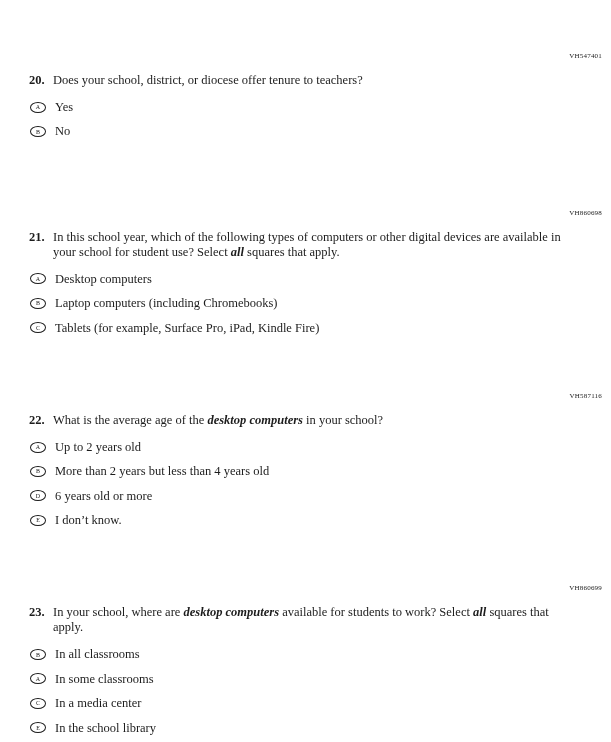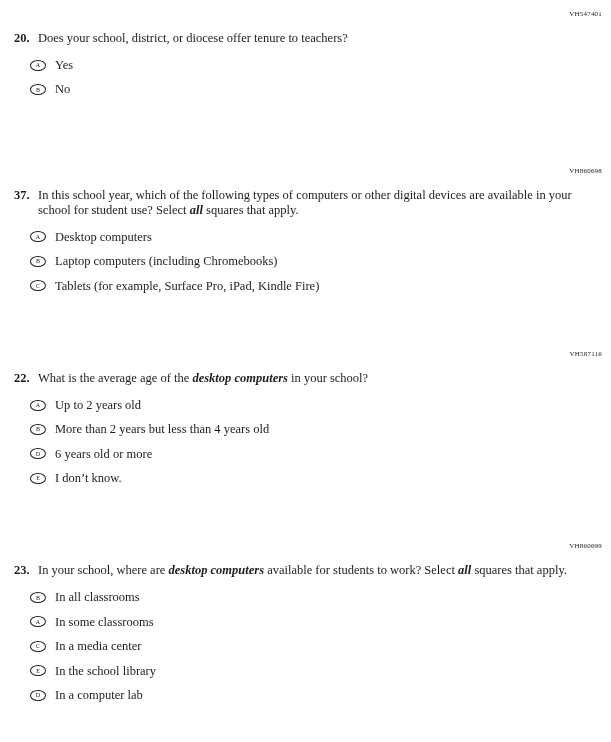--- a/index.html
+++ b/index.html
@@ -21,32 +21,34 @@
     padding-top: 10px;
   }
   .question { }
   .q-code {
     text-align: right;
     padding-right: 9px;
     font-size: 7px;
     letter-spacing: 0.2px;
     color: #222;
     font-family: "Liberation Serif", "DejaVu Serif", serif;
+    margin-top: 42px;
   }
   .q-row {
     display: flex;
     margin-top: 13px;
     padding-left: 14px;
   }
   .q-num {
     flex: none;
     width: 24px;
     font-weight: bold;
     font-size: 12.5px;
     line-height: 1.2;
+    margin-left: 15px;
   }
   .q-text {
     flex: 1;
     font-size: 12.5px;
     line-height: 1.2;
     padding-right: 34px;
   }
   .q-text .b { font-weight: bold; font-style: italic; }
   .options {
     margin-top: 12px;
@@ -107,21 +109,21 @@
             <span class="oval-letter">B</span>
           </span>
         <span class="opt-label">No</span>
       </div>
     </div>
   </section>
 
   <section class="question gap-a">
     <div class="q-code">VH860698</div>
     <div class="q-row">
-      <span class="q-num">37.</span>
+      <span class="q-num">21.</span>
       <div class="q-text"><span>In this school year, which of the following types of computers or other digital devices are available in your school for student use? Select </span><span class="b">all</span><span> squares that apply.</span></div>
     </div>
     <div class="options">
       <div class="option">
         <span class="oval">
             <span class="oval-letter">A</span>
           </span>
         <span class="opt-label">Desktop computers</span>
       </div>
       <div class="option">

